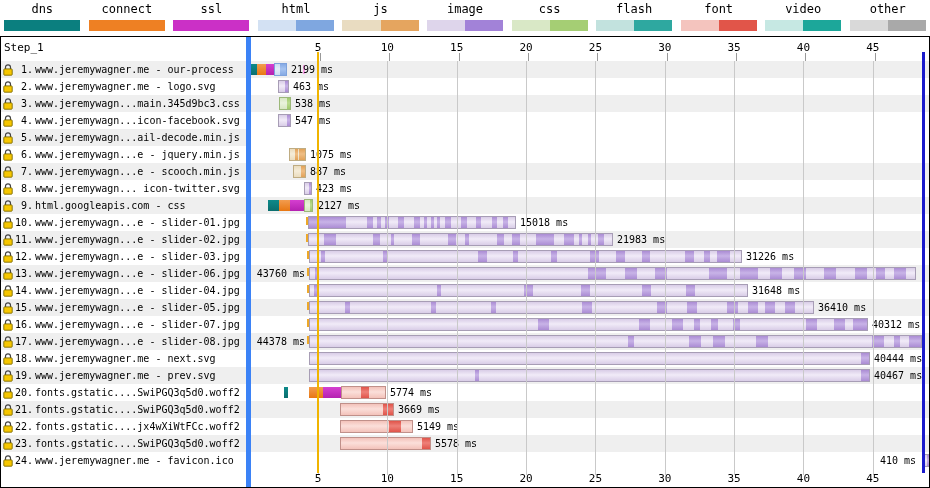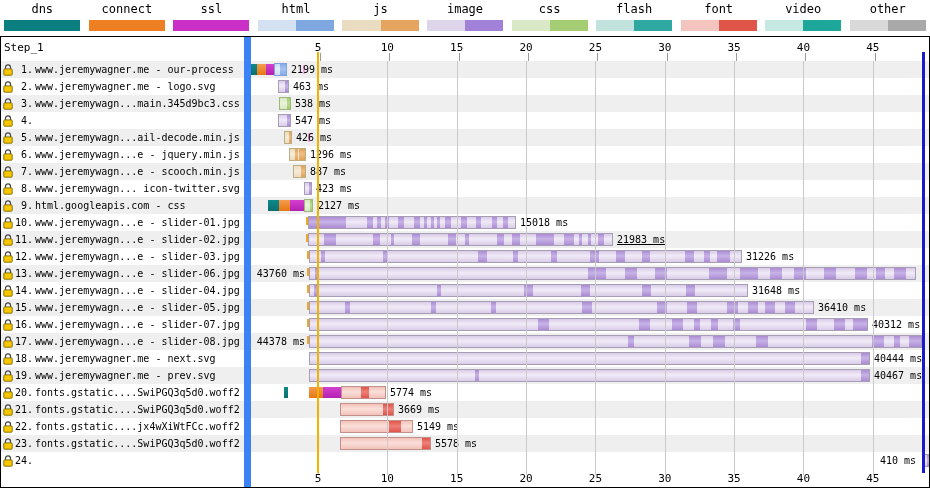--- a/index.html
+++ b/index.html
@@ -9,21 +9,21 @@
     font-family:"DejaVu Sans Mono","Liberation Mono",monospace;
     color:#000; background:#fff; overflow:hidden;
   }
   
   .legend { position:absolute; left:0; top:0; width:930px; height:36px; display:flex; }
   .legend-item { flex:1 1 0; display:flex; flex-direction:column; align-items:center; padding-top:1px; }
   .legend-label { font-size:12px; line-height:16px; white-space:nowrap; }
   .legend-swatch { width:90%; height:11px; margin-top:3px; }
   
   .wtable { position:absolute; left:0; top:36px; width:930px; height:452px; border:1px solid #000; background:#fff; }
-  .left-col { position:absolute; left:0; top:0; width:250px; height:450px; border-right:7px solid #3b82f6; background:#fff; }
+  .left-col { position:absolute; left:0; top:0; width:250px; height:450px; border-right:5px solid #3b82f6; background:#fff; }
   .left-header { height:24px; font-size:11px; padding:4px 0 0 3px; }
   .url-row { height:17px; display:flex; align-items:center; gap:2px; padding-left:2px; overflow:hidden; white-space:nowrap; }
   .url-row.alt { background:#efefef; }
   .req-num { width:18px; text-align:right; font-size:10px; flex:0 0 auto; }
   .req-url { font-size:10px; flex:1 1 auto; overflow:hidden; }
   .lock { flex:0 0 auto; display:inline-flex; }
   
   .pane { position:absolute; left:250px; top:0; width:678px; height:450px; overflow:hidden; background:#fff; }
   .bar-row { position:absolute; left:0; width:678px; height:17px; }
   .bar-row.alt { background:#efefef; }
@@ -138,20 +138,21 @@
             <div class="req-url">www.jeremywagn...main.345d9bc3.css</div>
           </div>
           <div class="url-row">
             <span class="lock">
               <svg width="10" height="12" viewBox="0 0 10 12">
                 <path d="M2.5 5.2V3.3a2.5 2.5 0 0 1 5 0v1.9" fill="none" stroke="#444" stroke-width="1.2"></path>
                 <rect x="0.8" y="4.9" width="8.4" height="6.3" rx="0.8" fill="#F7C700" stroke="#7a6a00" stroke-width="0.9"></rect>
               </svg>
             </span>
             <div class="req-num">4.</div>
+            <div class="req-url">www.jeremywagn...icon-facebook.svg</div>
           </div>
           <div class="url-row alt">
             <span class="lock">
               <svg width="10" height="12" viewBox="0 0 10 12">
                 <path d="M2.5 5.2V3.3a2.5 2.5 0 0 1 5 0v1.9" fill="none" stroke="#444" stroke-width="1.2"></path>
                 <rect x="0.8" y="4.9" width="8.4" height="6.3" rx="0.8" fill="#F7C700" stroke="#7a6a00" stroke-width="0.9"></rect>
               </svg>
             </span>
             <div class="req-num">5.</div>
             <div class="req-url">www.jeremywagn...ail-decode.min.js</div>
@@ -337,20 +338,21 @@
             <div class="req-url">fonts.gstatic....SwiPGQ3q5d0.woff2</div>
           </div>
           <div class="url-row">
             <span class="lock">
               <svg width="10" height="12" viewBox="0 0 10 12">
                 <path d="M2.5 5.2V3.3a2.5 2.5 0 0 1 5 0v1.9" fill="none" stroke="#444" stroke-width="1.2"></path>
                 <rect x="0.8" y="4.9" width="8.4" height="6.3" rx="0.8" fill="#F7C700" stroke="#7a6a00" stroke-width="0.9"></rect>
               </svg>
             </span>
             <div class="req-num">24.</div>
+            <div class="req-url">www.jeremywagner.me - favicon.ico</div>
           </div>
         </div>
     </div>
     <div class="pane" id="pane">
         <div class="bar-row alt" id="brow0" style="top: 24px; position: absolute;">
           <div class="seg sg-dns" style="left: 0px; width: 6px;"></div>
           <div class="seg sg-connect" style="left: 6px; width: 9px;"></div>
           <div class="seg sg-ssl" style="left: 15px; width: 8px;"></div>
           <div class="bar bar-html" style="left: 23px; width: 13px;">
             <div class="chunk ch-html" style="left: 46%; width: 54%;"></div>
@@ -369,33 +371,26 @@
             <div class="chunk ch-css" style="left: 67%; width: 33%;"></div>
           </div>
           <div class="time-label" style="left: 44px;">538 ms</div>
         </div>
         <div class="bar-row" id="brow3" style="top: 75px; position: absolute;">
           <div class="bar bar-img" style="left: 27px; width: 13px;">
             <div class="chunk ch-img" style="left: 69%; width: 31%;"></div>
           </div>
           <div class="time-label" style="left: 44px;">547 ms</div>
         </div>
-        <div class="bar-row alt" id="brow4" style="top: 92px; position: absolute;">
-          <div class="bar bar-js" style="left: 33px; width: 8px;">
-            <div class="chunk ch-js" style="left: 63%; width: 37%;"></div>
-          </div>
-          <div class="exec-tick" style="left: 57px;"></div>
-          <div class="time-label" style="left: 45px;">426 ms</div>
-        </div>
         <div class="bar-row" id="brow5" style="top: 109px; position: absolute;">
           <div class="bar bar-js" style="left: 38px; width: 17px;">
             <div class="chunk ch-js" style="left: 35%; width: 15%;"></div>
             <div class="chunk ch-js" style="left: 59%; width: 41%;"></div>
           </div>
-          <div class="time-label" style="left: 59px;">1296 ms</div>
+          <div class="time-label" style="left: 59px;">1075 ms</div>
         </div>
         <div class="bar-row alt" id="brow6" style="top: 126px; position: absolute;">
           <div class="bar bar-js" style="left: 42px; width: 13px;">
             <div class="chunk ch-js" style="left: 62%; width: 38%;"></div>
           </div>
           <div class="time-label" style="left: 59px;">887 ms</div>
         </div>
         <div class="bar-row" id="brow7" style="top: 143px; position: absolute;">
           <div class="bar bar-img" style="left: 53px; width: 8px;">
             <div class="chunk ch-img" style="left: 63%; width: 37%;"></div>
@@ -441,21 +436,21 @@
             <div class="chunk ch-img" style="left: 46%; width: 2.5%;"></div>
             <div class="chunk ch-img" style="left: 51.5%; width: 1.3%;"></div>
             <div class="chunk ch-img" style="left: 62%; width: 2.5%;"></div>
             <div class="chunk ch-img" style="left: 67%; width: 2.5%;"></div>
             <div class="chunk ch-img" style="left: 75%; width: 6%;"></div>
             <div class="chunk ch-img" style="left: 84%; width: 3.5%;"></div>
             <div class="chunk ch-img" style="left: 89%; width: 1.2%;"></div>
             <div class="chunk ch-img" style="left: 92%; width: 1.2%;"></div>
             <div class="chunk ch-img" style="left: 95.5%; width: 2%;"></div>
           </div>
-          <div class="time-label" style="left: 366px; text-decoration: underline;">21983 ms</div>
+          <div class="time-label" style="left: 366px;">21983 ms</div>
         </div>
         <div class="bar-row" id="brow11" style="top: 211px; position: absolute;">
           <div class="start-tick" style="left: 56px;"></div>
           <div class="bar bar-img" style="left: 58px; width: 433px;">
             <div class="chunk ch-img" style="left: 2.5%; width: 0.9%;"></div>
             <div class="chunk ch-img" style="left: 17%; width: 1%;"></div>
             <div class="chunk ch-img" style="left: 39%; width: 2%;"></div>
             <div class="chunk ch-img" style="left: 47%; width: 1.2%;"></div>
             <div class="chunk ch-img" style="left: 56%; width: 1.2%;"></div>
             <div class="chunk ch-img" style="left: 65%; width: 2%;"></div>

